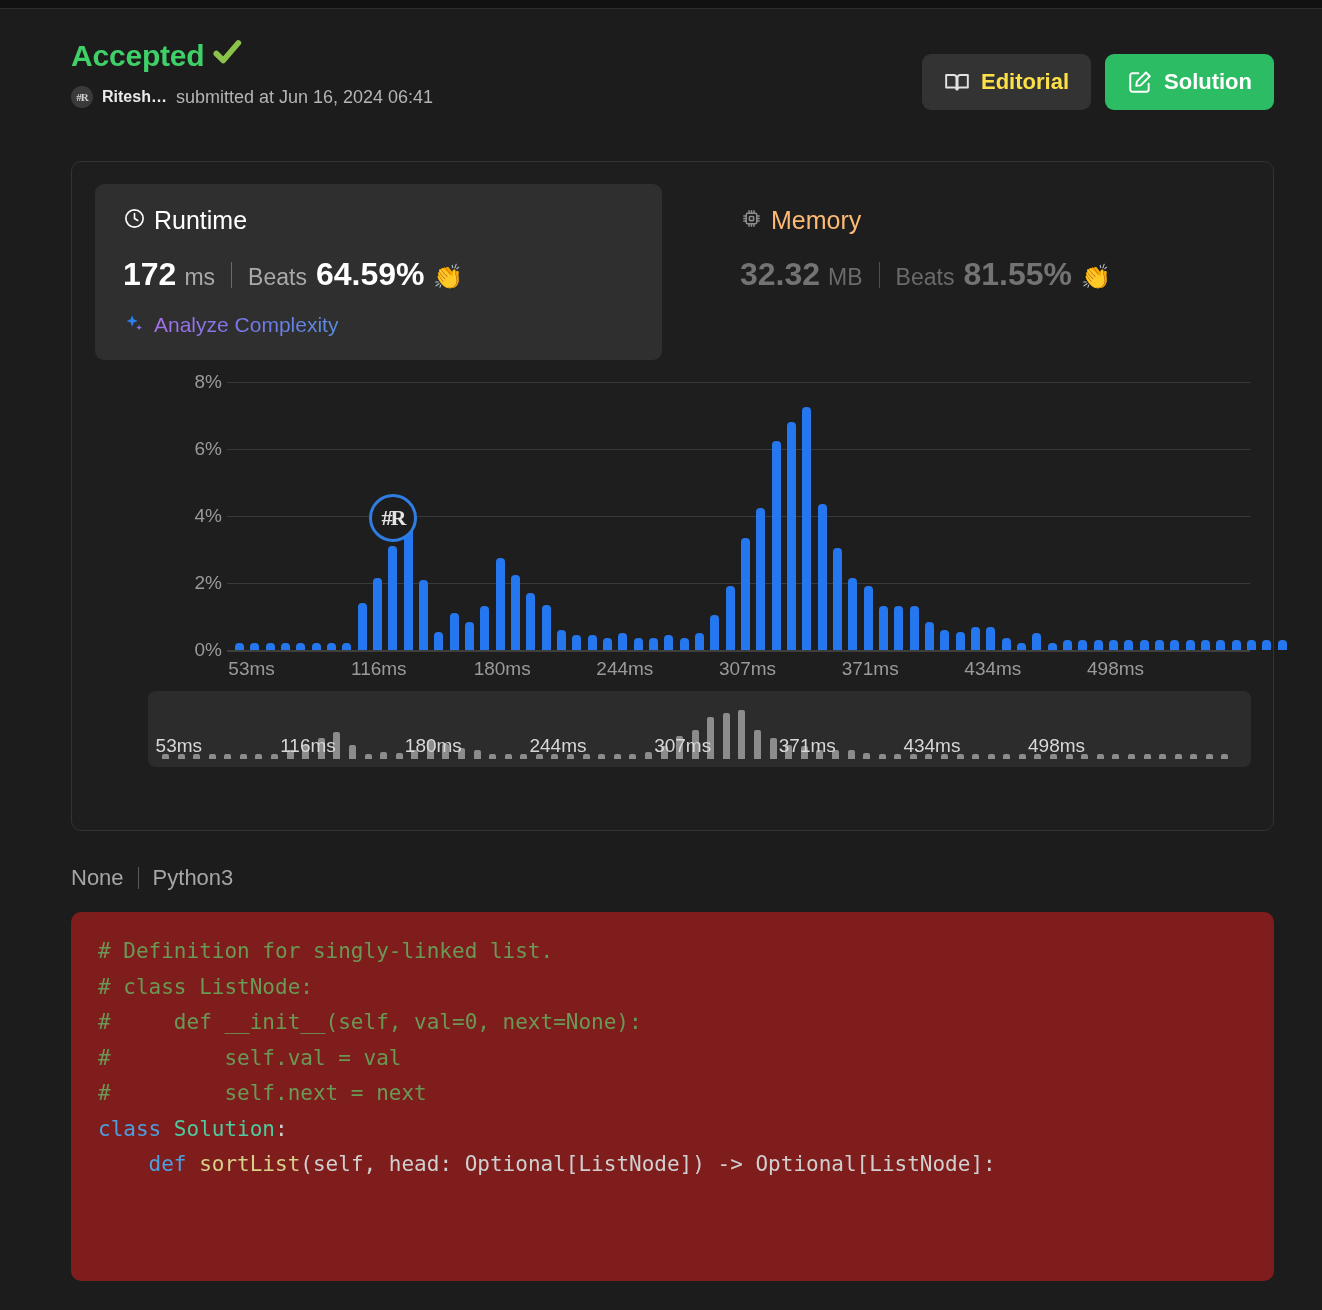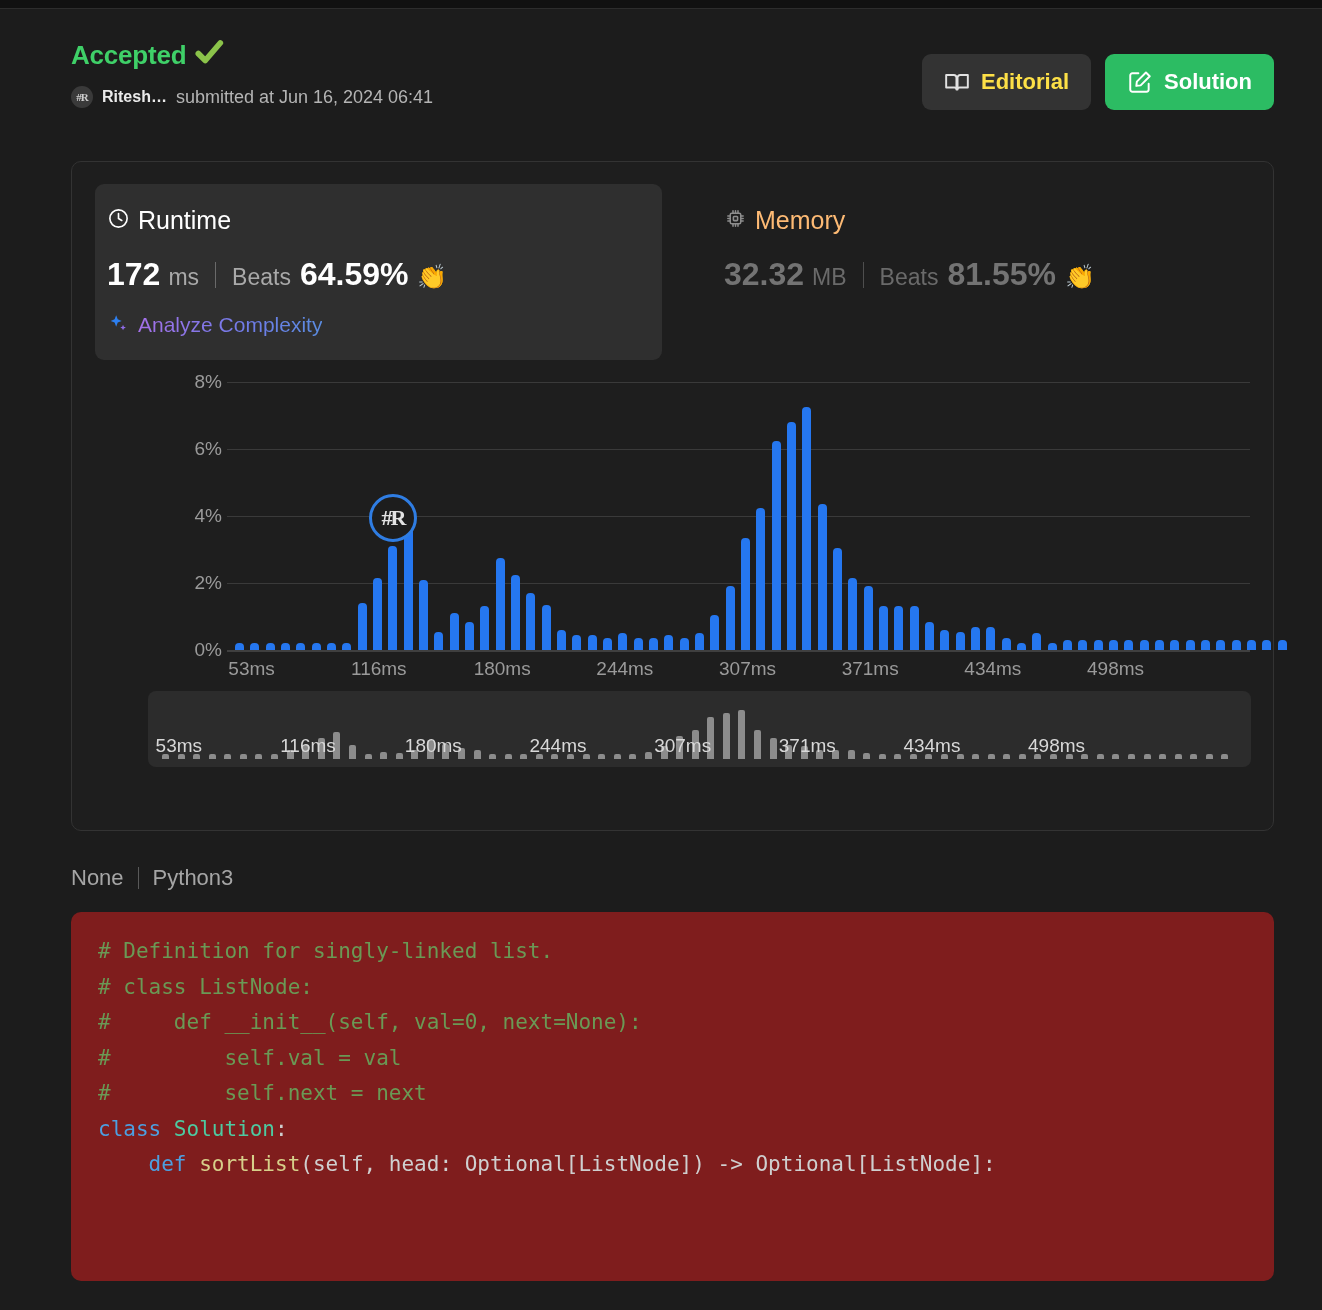--- a/index.html
+++ b/index.html
@@ -13,21 +13,21 @@
 
   .topstrip { position:absolute; top:0; left:0; width:1322px; height:8px; background:#111111; }
   .topline  { position:absolute; top:8px; left:0; width:1322px; height:1px; background:#2d2d2d; }
 
   .page { position:absolute; top:9px; left:0; width:1322px; height:1301px; background:#1c1c1c; }
 
   
   .header { position:absolute; left:71px; top:29px; width:1203px; height:100px; }
   .accepted-row { display:flex; align-items:center; gap:6px; }
   .accepted {
-    font-size: 26px; font-weight: 700; color:#3fd068; letter-spacing:-0.2px;
+    font-size: 30px; font-weight: 700; color:#3fd068; letter-spacing:-0.2px;
   }
   .check-glyph { font-size:30px; line-height:1; color:#8bc34a; margin-left:2px; }
 
   .submitter-row { display:flex; align-items:center; gap:9px; margin-top:13px; }
   .mini-avatar {
     width:22px; height:22px; border-radius:50%;
     background:#3a3a3a; color:#cfcfcf;
     font-size:11px; font-weight:700; font-family:"Liberation Serif", serif;
     display:flex; align-items:center; justify-content:center;
     letter-spacing:-1px;
@@ -46,21 +46,21 @@
   .btn-solution  { background:#2cbc63; color:#ffffff; }
   .btn-sync      { background:#f89b17; color:#ffffff; }
   .btn svg { display:block; }
 
   
   .statpanel {
     position:absolute; left:71px; top:152px; width:1203px; height:670px;
     background:#1e1e1e; border:1px solid #333333; border-radius:10px;
   }
   .cards { position:absolute; left:23px; top:22px; display:flex; gap:50px; }
-  .card { width:567px; height:176px; border-radius:9px; padding:22px 12px; }
+  .card { width:567px; height:176px; border-radius:9px; padding:22px 28px; }
   .card-active { background:#2f2f2f; }
   .card-idle { background:transparent; }
 
   .card-title { display:flex; align-items:center; gap:8px; }
   .card-title .label { font-size:25px; font-weight:400; }
   .card-active .label { color:#ffffff; }
   .card-idle .label { color:#fdba74; }
 
   .card-stats { display:flex; align-items:baseline; margin-top:21px; }
   .big { font-size:32px; font-weight:700; }

